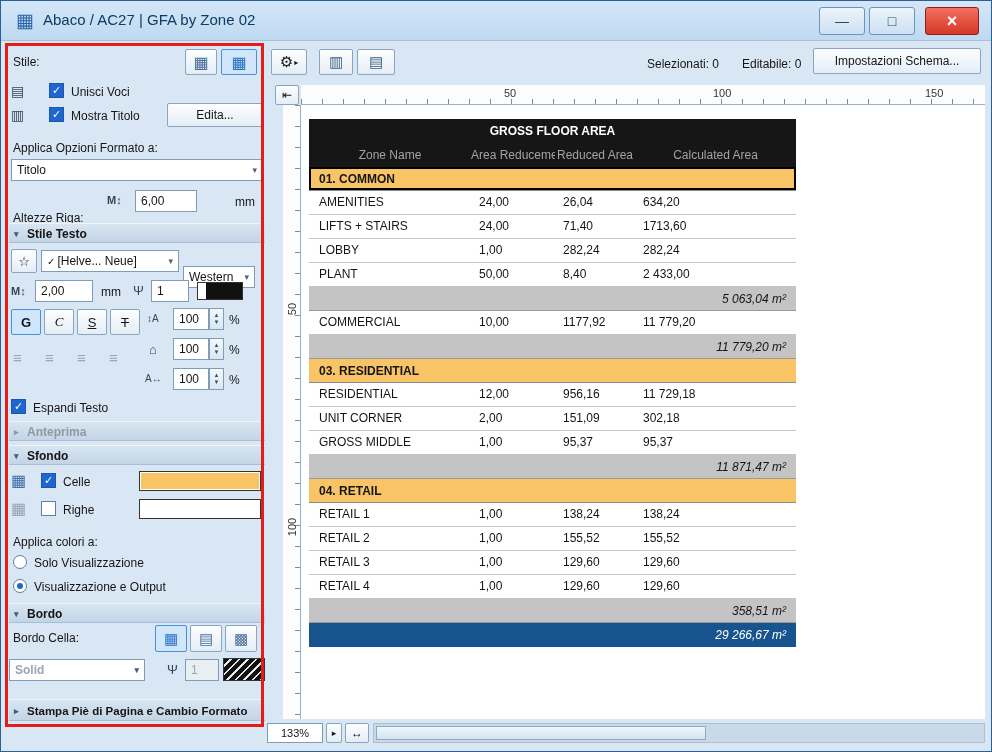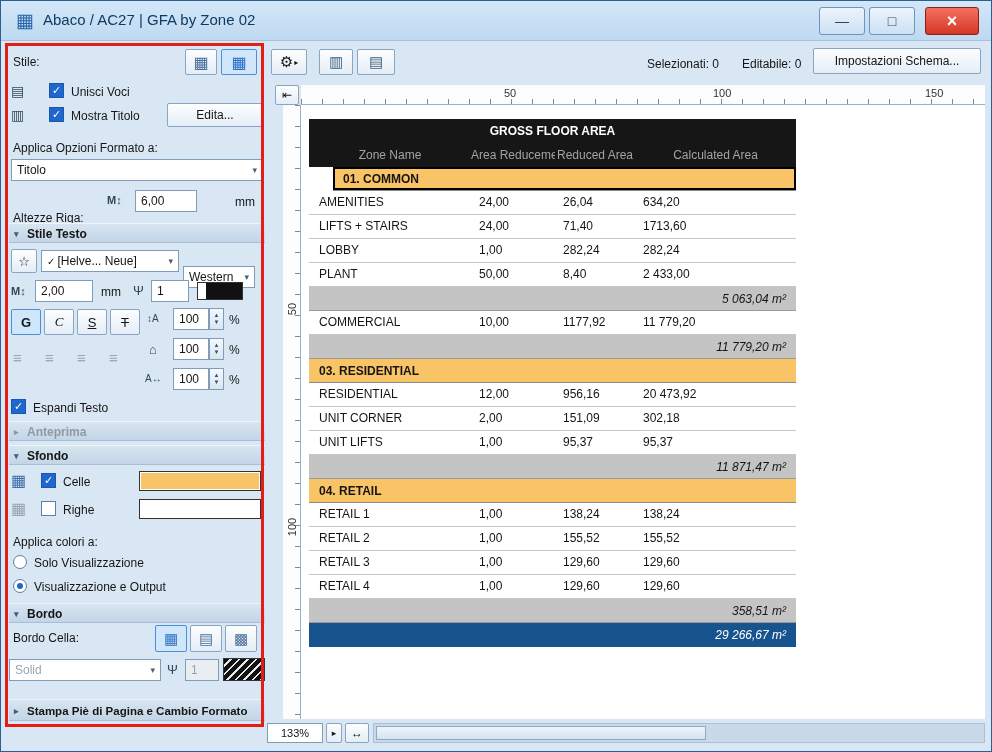--- a/index.html
+++ b/index.html
@@ -48,21 +48,21 @@
   .canvas{position:absolute;left:300px;top:104px;width:684px;height:614px;background:#fff;}
   
   .tbl{position:absolute;left:8px;top:14px;width:487px;}
   .trow{display:grid;grid-template-columns:162px 84px 80px 161px;height:24px;align-items:center;}
   .trow .c{padding-left:8px;overflow:hidden;white-space:nowrap;}
   .trow .c0{padding-left:10px;}
   .t-title{display:block;background:#161616;color:#fff;font-weight:bold;text-align:center;line-height:24px;height:24px;}
   .t-head{background:#161616;color:#a3a3a3;}
   .t-head .c{padding:0;text-align:center;}
   .t-group{display:block;background:#f9c465;font-weight:bold;line-height:24px;height:24px;padding-left:10px;border-bottom:1px solid #8a8a8a;}
-  .t-group.first{box-shadow:inset 0 0 0 2px #000;margin-left:24px;}
+  .t-group.first{box-shadow:inset 0 0 0 2px #000;}
   .tdata .c{border-bottom:1px solid #c6c6c6;background:#fff;height:24px;line-height:23px;}
   .t-sub{display:block;background:#c4c4c4;font-style:italic;text-align:right;padding-right:10px;line-height:24px;height:24px;border-bottom:1px solid #9a9a9a;}
   .t-total{display:block;background:#17548e;color:#fff;font-style:italic;text-align:right;padding-right:10px;line-height:24px;height:24px;}
   
   .sb-box{position:absolute;background:#fff;border:1px solid #7f9db9;text-align:center;font-size:11px;}
   .scroll{position:absolute;left:372px;top:722px;width:612px;height:20px;background:#c9d9e8;border:1px solid #a9c0d5;}
   .thumb{position:absolute;left:2px;top:2px;width:330px;height:14px;background:linear-gradient(#eef5fb,#d4e4f2);border:1px solid #8fa9c4;}
   .pen-swatch{position:absolute;border:1px solid #333;background:linear-gradient(90deg,#fff 0 8px,#111 8px);}
   .hatch{position:absolute;border:1px solid #333;background:repeating-linear-gradient(135deg,#111 0 4px,#e8e8e8 4px 6px);}
   .cswatch{position:absolute;border:1px solid #333;box-shadow:inset 0 0 0 1px #fff;}
@@ -202,21 +202,21 @@
     <div class="sect" style="top:556px;">
       <span class="tri">▾</span>
       <span>Bordo</span>
     </div>
 
     <div class="lbl" style="left:4px;top:584px;">Bordo Cella:</div>
     <div class="btn sel" style="left:146px;top:578px;width:32px;height:27px;font-size:15px;color:#2d6fc0;">▦</div>
     <div class="btn" style="left:181px;top:578px;width:32px;height:27px;font-size:15px;color:#4a6f98;">▤</div>
     <div class="btn" style="left:216px;top:578px;width:32px;height:27px;font-size:15px;color:#4a6f98;">▩</div>
 
-    <div class="dd" style="left:0px;top:612px;width:152px;height:22px;color:#98a6b3;">
+    <div class="dd" style="left:0px;top:612px;width:136px;height:22px;color:#98a6b3;font-weight:bold;">
       <span>Solid</span>
       <span class="arr">▾</span>
     </div>
     <div class="lbl ic" style="left:158px;top:615px;font-size:13px;">Ψ</div>
     <div class="inp dis" style="left:176px;top:612px;width:34px;height:22px;">1</div>
     <div class="hatch" style="left:214px;top:611px;width:42px;height:23px;"></div>
 
     <div class="sect" style="top:652px;height:22px;line-height:22px;font-size:11.5px;">
       <span class="tri">▸</span>
       <span>Stampa Piè di Pagina e Cambio Formato</span>
@@ -289,30 +289,30 @@
         <div class="c">1177,92</div>
         <div class="c">11 779,20</div>
       </div>
       <div class="t-sub">11 779,20 m²</div>
 
       <div class="t-group">03. RESIDENTIAL</div>
       <div class="trow tdata">
         <div class="c c0">RESIDENTIAL</div>
         <div class="c">12,00</div>
         <div class="c">956,16</div>
-        <div class="c">20 473,92</div>
+        <div class="c">11 729,18</div>
       </div>
       <div class="trow tdata">
         <div class="c c0">UNIT CORNER</div>
         <div class="c">2,00</div>
         <div class="c">151,09</div>
         <div class="c">302,18</div>
       </div>
       <div class="trow tdata">
-        <div class="c c0">UNIT LIFTS</div>
+        <div class="c c0">GROSS MIDDLE</div>
         <div class="c">1,00</div>
         <div class="c">95,37</div>
         <div class="c">95,37</div>
       </div>
       <div class="t-sub">11 871,47 m²</div>
 
       <div class="t-group">04. RETAIL</div>
       <div class="trow tdata">
         <div class="c c0">RETAIL 1</div>
         <div class="c">1,00</div>

